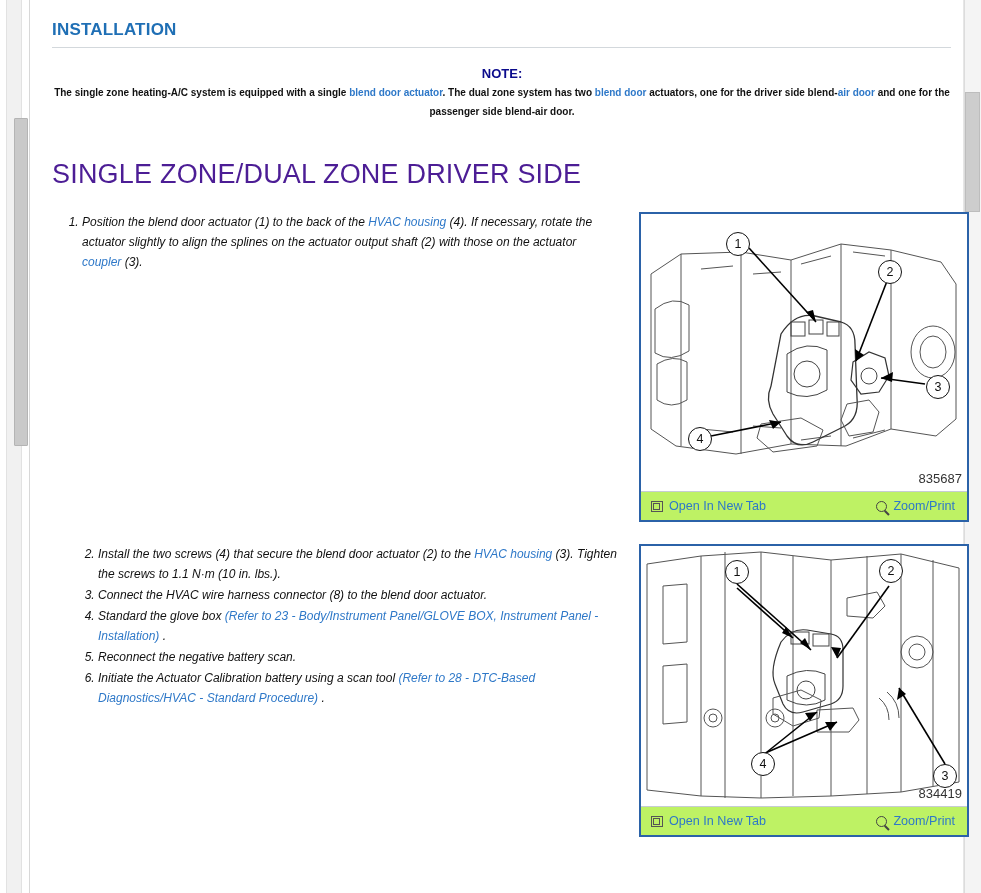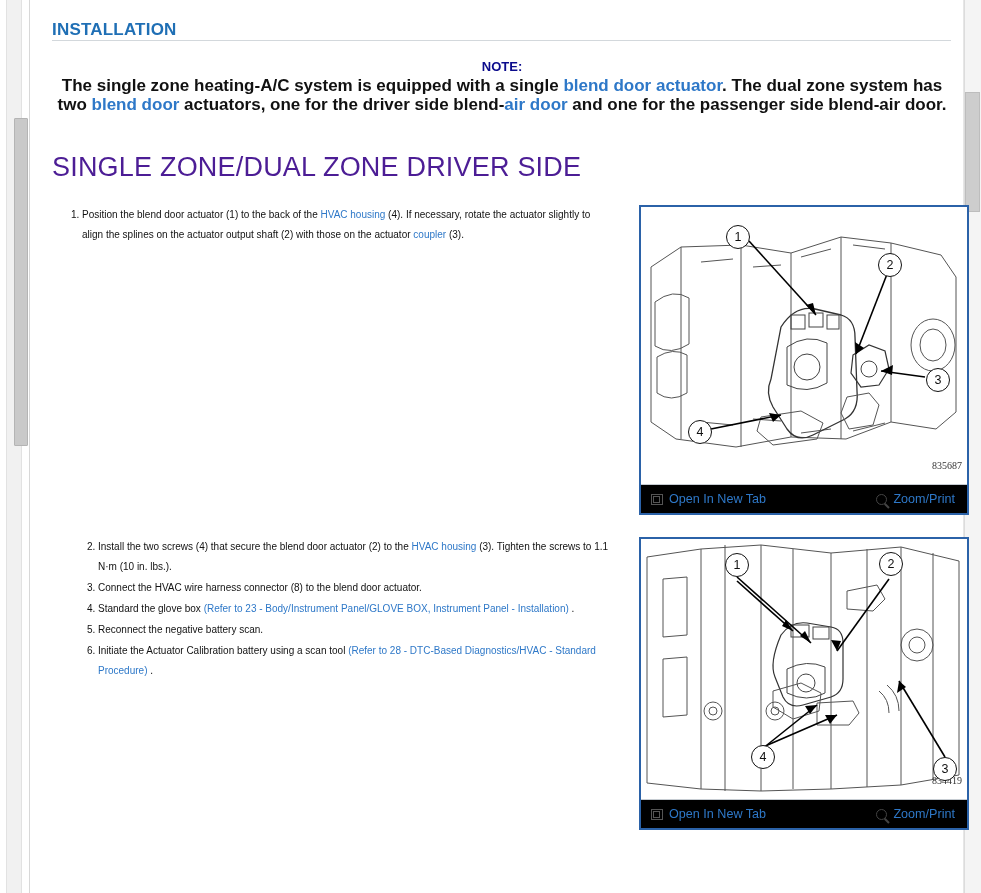--- a/index.html
+++ b/index.html
@@ -70,39 +70,40 @@
     background: #ffffff;
     padding: 14px 22px 0 21px;
   }
 
   h1.section-title {
     color: #1f6fb5;
     font-size: 17px;
     font-weight: bold;
     letter-spacing: 0.2px;
     margin: 6px 0 8px 0;
+    padding-bottom: 7px;
     border-bottom: 1px solid #d3d8dc;
     width: 899px;
   }
 
   .note-block {
     margin-top: 18px;
     width: 900px;
     text-align: center;
   }
   .note-label {
     color: #0b0b8c;
     font-weight: bold;
     font-size: 13px;
     margin-bottom: 2px;
   }
   .note-text {
     color: #111111;
     font-weight: bold;
-    font-size: 17px;
+    font-size: 10px;
     line-height: 19px;
   }
   .lnk {
     color: #2e78c8;
     font-weight: bold;
     cursor: pointer;
   }
   .lnk-inline {
     color: #2e78c8;
     cursor: pointer;
@@ -119,23 +120,24 @@
 
   .body-area {
     position: relative;
     margin-top: 22px;
   }
 
   ol.steps {
     margin: 0;
     padding-left: 30px;
     width: 560px;
-    font-size: 10px;
+    font-size: 12px;
     color: #111111;
     line-height: 20px;
+    font-style: italic;
   }
   ol.steps li { margin-bottom: 1px; }
 
   .steps-group-2 {
     position: absolute;
     left: 16px;
     top: 332px;
     width: 570px;
   }
 
@@ -151,28 +153,28 @@
 
   .fig-canvas {
     position: relative;
     width: 100%;
     height: calc(100% - 29px);
     overflow: hidden;
     background: #ffffff;
   }
   .fig-id {
     position: absolute;
-    right: 5px; bottom: 13px;
-    font-size: 10px;
+    right: 5px; bottom: 5px;
+    font-size: 13px;
     color: #333;
-    font-family: Liberation Serif, serif;
+    font-family: Liberation Sans, sans-serif;
   }
   .fig-bar {
     height: 29px;
-    background: #000000;
+    background: #bef264;
     border-top: 1px solid #c6ccd2;
     display: flex;
     align-items: center;
     justify-content: space-between;
     padding: 0 12px 0 10px;
     font-size: 12.6px;
   }
   .fig-bar .act {
     display: flex;
     align-items: center;

